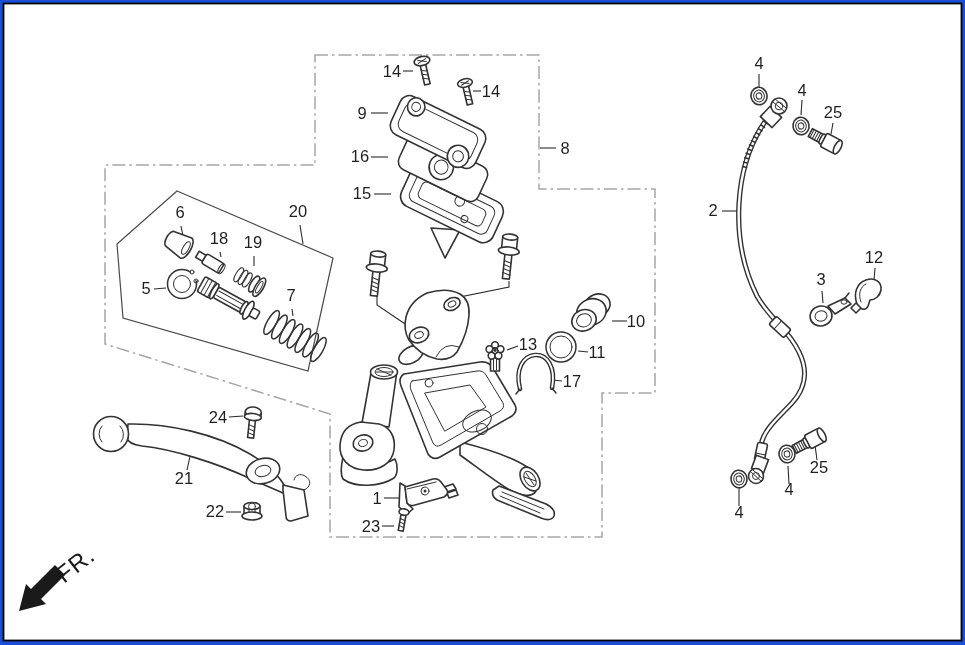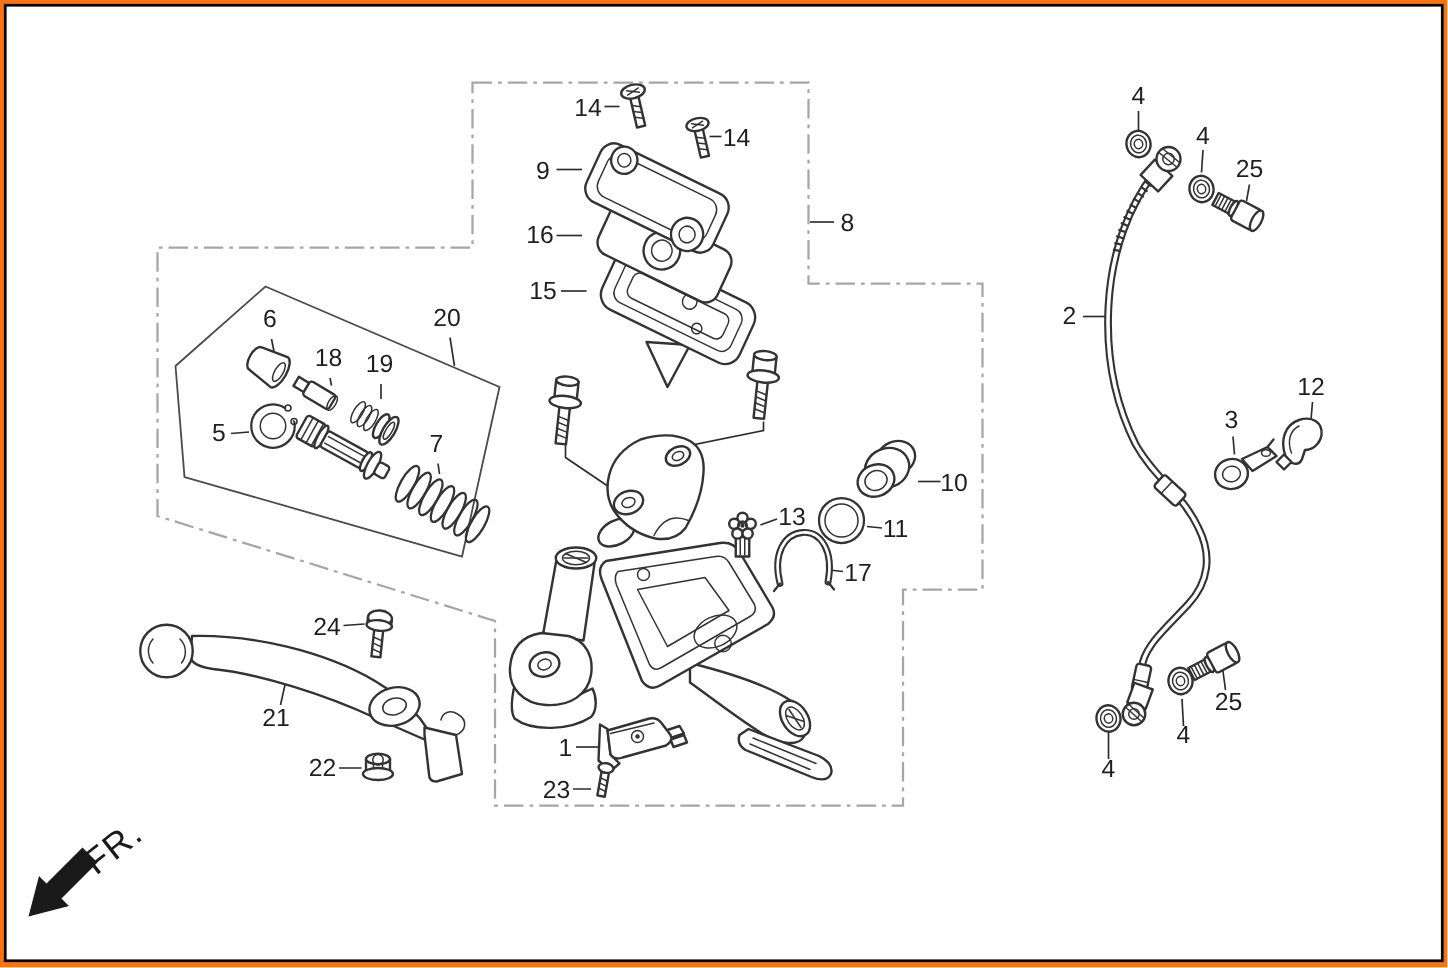--- a/index.html
+++ b/index.html
@@ -1,16 +1,16 @@
 <!DOCTYPE html>
 <html><head>
 <meta charset="utf-8">
 <style>
   html,body{margin:0;padding:0;background:#fff;}
-  .stage{position:relative;width:965px;height:645px;background:#f97316;overflow:hidden;
+  .stage{position:relative;width:965px;height:645px;background:#1d4ed8;overflow:hidden;
          font-family:"Liberation Sans",sans-serif;}
   svg{display:block;}
   .sf{stroke:#333;fill:#fff;stroke-width:1.6;stroke-linejoin:round;stroke-linecap:round;}
   .s{stroke:#333;fill:none;stroke-width:1.5;stroke-linejoin:round;stroke-linecap:round;}
   .t{stroke:#333;fill:none;stroke-width:1;stroke-linejoin:round;stroke-linecap:round;}
   .lead{stroke:#2b2b2b;stroke-width:1.1;fill:none;}
   .chain{stroke:#a6a6a6;stroke-width:1.5;fill:none;stroke-dasharray:13 4 2.5 4;}
   .pent{stroke:#4a4a4a;stroke-width:1.2;fill:none;}
   .lbl{font-size:16.5px;fill:#1f1f1f;}
   .fr{font-size:24px;fill:#1a1a1a;letter-spacing:1px;}

